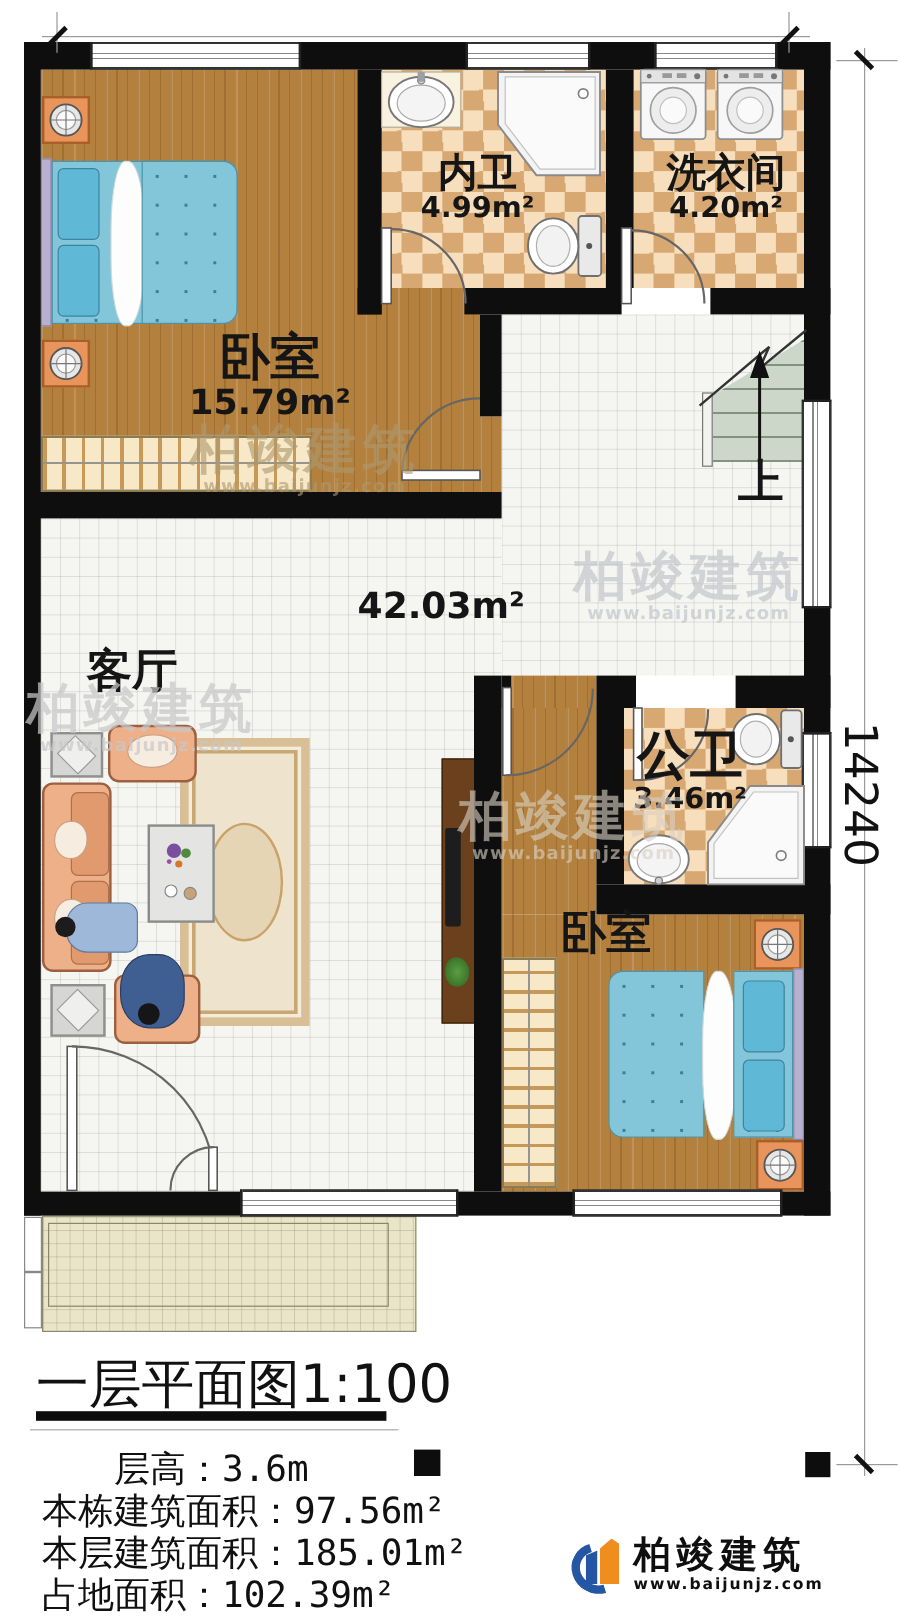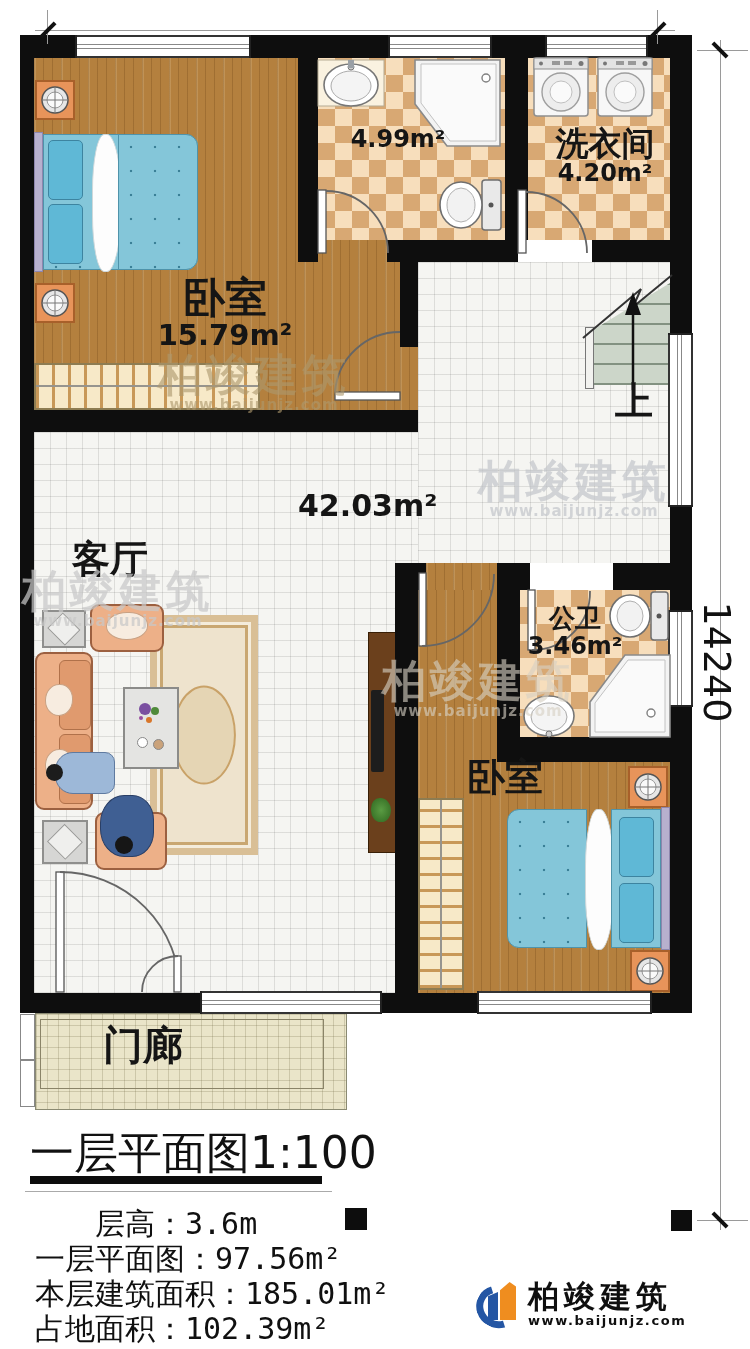--- a/index.html
+++ b/index.html
@@ -293,41 +293,39 @@
       <path d="M633,390 V312" stroke="#111" stroke-width="2.5"></path>
       <polygon points="633,292 625,315 641,315" fill="#111"></polygon>
     </g>
   </svg>
 
   <div class="rlabel" style="left:130px;top:276px;width:190px;">
     <span class="rname" style="font-size:42px;">卧室</span>
     <span class="rarea" style="font-size:29px;">15.79m²</span>
   </div>
   <div class="rlabel" style="left:333px;top:127px;width:130px;">
+    <span class="rname" style="font-size:33px;">内卫</span>
     <span class="rarea" style="font-size:24px;">4.99m²</span>
   </div>
   <div class="rlabel" style="left:538px;top:127px;width:134px;text-align:center;">
     <span class="rname" style="font-size:33px;">洗衣间</span>
     <span class="rarea" style="font-size:24px;">4.20m²</span>
   </div>
   <div class="rlabel" style="left:50px;top:540px;width:120px;">
     <span class="rname" style="font-size:38px;">客厅</span>
   </div>
   <div class="rlabel" style="left:298px;top:490px;width:120px;">
     <span class="rarea" style="font-size:30px;">42.03m²</span>
   </div>
   <div class="rlabel" style="left:520px;top:607px;width:110px;">
-    <span class="rname" style="font-size:26px;font-family:Liberation Mono, monospace;">公卫</span>
+    <span class="rname" style="font-size:44px;">公卫</span>
     <span class="rarea" style="font-size:24px;">3.46m²</span>
   </div>
   <div class="rlabel" style="left:430px;top:758px;width:150px;">
     <span class="rname" style="font-size:38px;">卧室</span>
-  </div>
-  <div class="rlabel" style="left:88px;top:1025px;width:110px;">
-    <span class="rname" style="font-size:40px;">门廊</span>
   </div>
   <div class="rlabel" style="left:610px;top:382px;width:48px;">
     <span class="rname" style="font-size:38px;">上</span>
   </div>
 
   <div class="wm" style="left:158px;top:352px;color:rgba(172,152,110,0.62);">
     <div class="wm-cn">柏竣建筑</div>
     <div class="wm-url">www.baijunjz.com</div>
   </div>
   <div class="wm" style="left:478px;top:458px;color:rgba(195,198,203,0.72);">
@@ -359,21 +357,21 @@
   <div class="abs" style="left:30px;top:1124px;font-size:44px;white-space:nowrap;">
     <span>一层平面图</span><span>1:100</span>
   </div>
   <div class="abs" style="left:30px;top:1176px;width:292px;height:8px;background:#0d0d0d;"></div>
   <div class="abs" style="left:25px;top:1191px;width:307px;height:1px;background:#aaa;"></div>
 
   <div class="info-row" style="left:75px;top:1204px;margin-left:20px;">
     <span>层高：</span><span class="info-val">3.6m</span>
   </div>
   <div class="info-row" style="left:35px;top:1239px;">
-    <span>一层平面图：</span><span class="info-val">97.56m²</span>
+    <span>本栋建筑面积：</span><span class="info-val">97.56m²</span>
   </div>
   <div class="info-row" style="left:35px;top:1274px;">
     <span>本层建筑面积：</span><span class="info-val">185.01m²</span>
   </div>
   <div class="info-row" style="left:35px;top:1309px;">
     <span>占地面积：</span><span class="info-val">102.39m²</span>
   </div>
 
   <div class="marker" style="left:345px;top:1208px;width:22px;height:22px;"></div>
   <div class="marker" style="left:671px;top:1210px;width:21px;height:21px;"></div>

